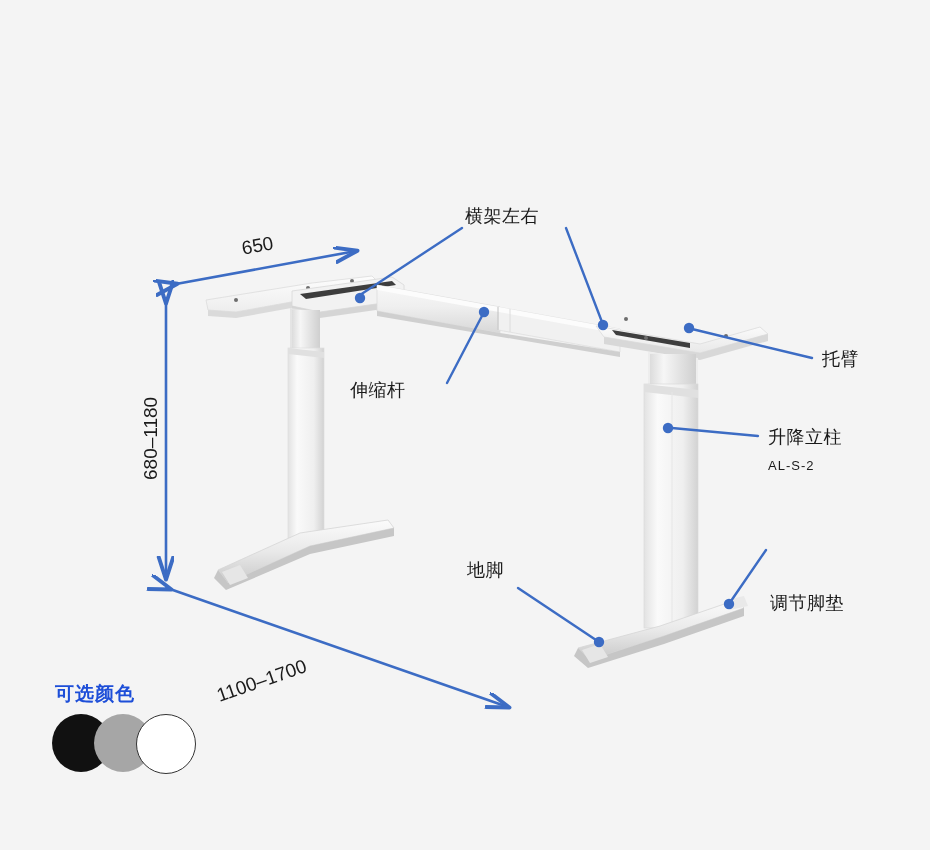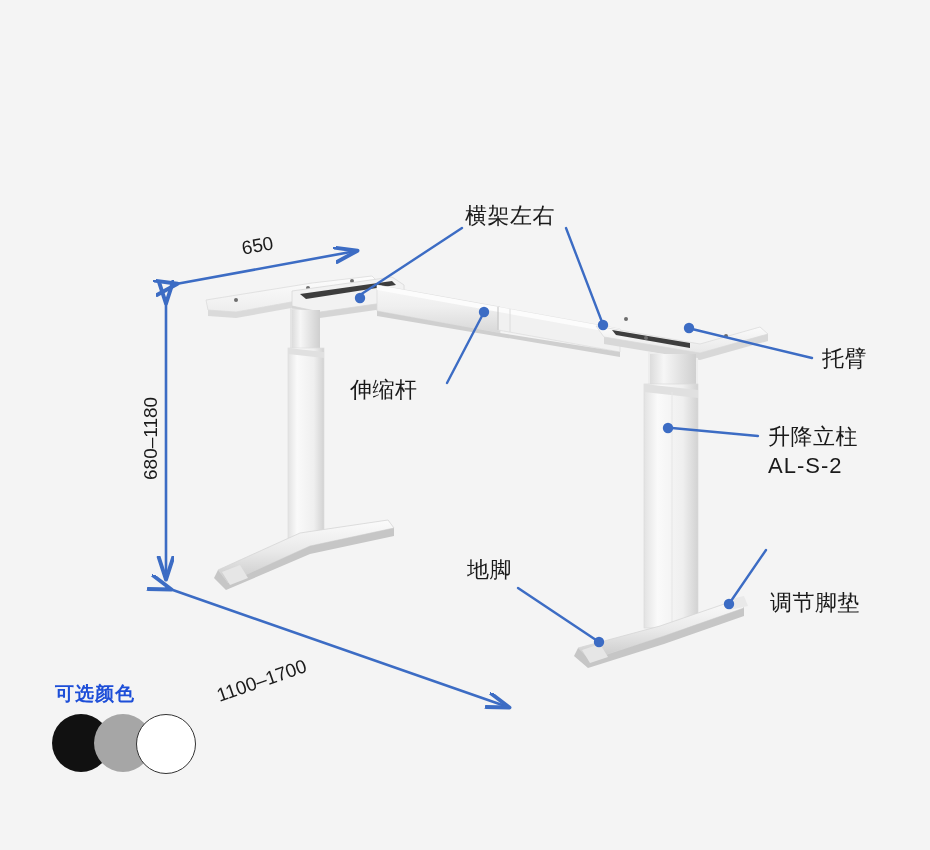--- a/index.html
+++ b/index.html
@@ -9,32 +9,32 @@
     font-family:"Liberation Sans","DejaVu Sans",sans-serif;
     overflow:hidden;
     position:relative;
   }
   #stage{position:absolute;left:0;top:0;width:930px;height:850px;}
   #art{position:absolute;left:0;top:0;width:930px;height:850px;}
 
   .lbl{
     position:absolute;
     color:#1a1a1a;
-    font-size:22px;
+    font-size:18px;
     line-height:26px;
     white-space:pre;
     letter-spacing:0.5px;
   }
   .dim{
     position:absolute;
     color:#1a1a1a;
     font-size:19px;
     white-space:nowrap;
   }
-  .sub{font-size:22px;letter-spacing:1px;}
+  .sub{font-size:13px;letter-spacing:1px;}
 
   #swatch-title{
     position:absolute;
     left:55px;top:681px;
     font-size:19px;
     font-weight:bold;
     color:#1d4ed8;
     letter-spacing:1px;
   }
   .sw{

